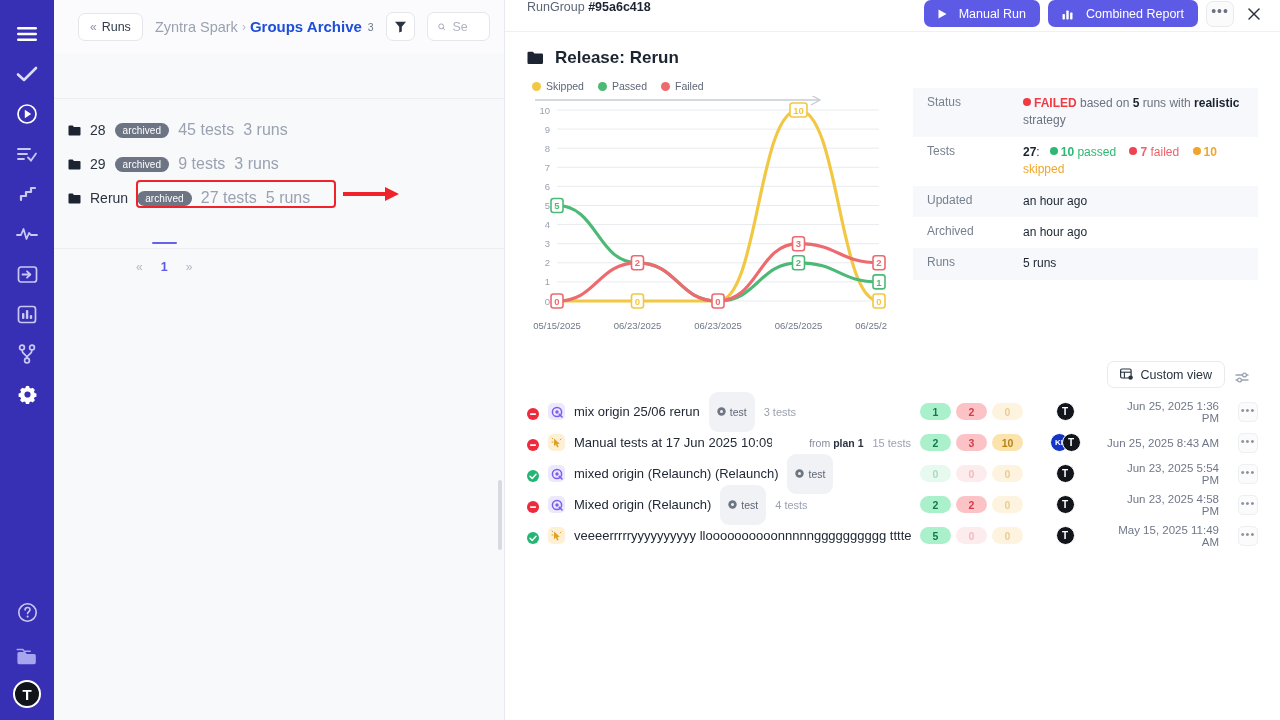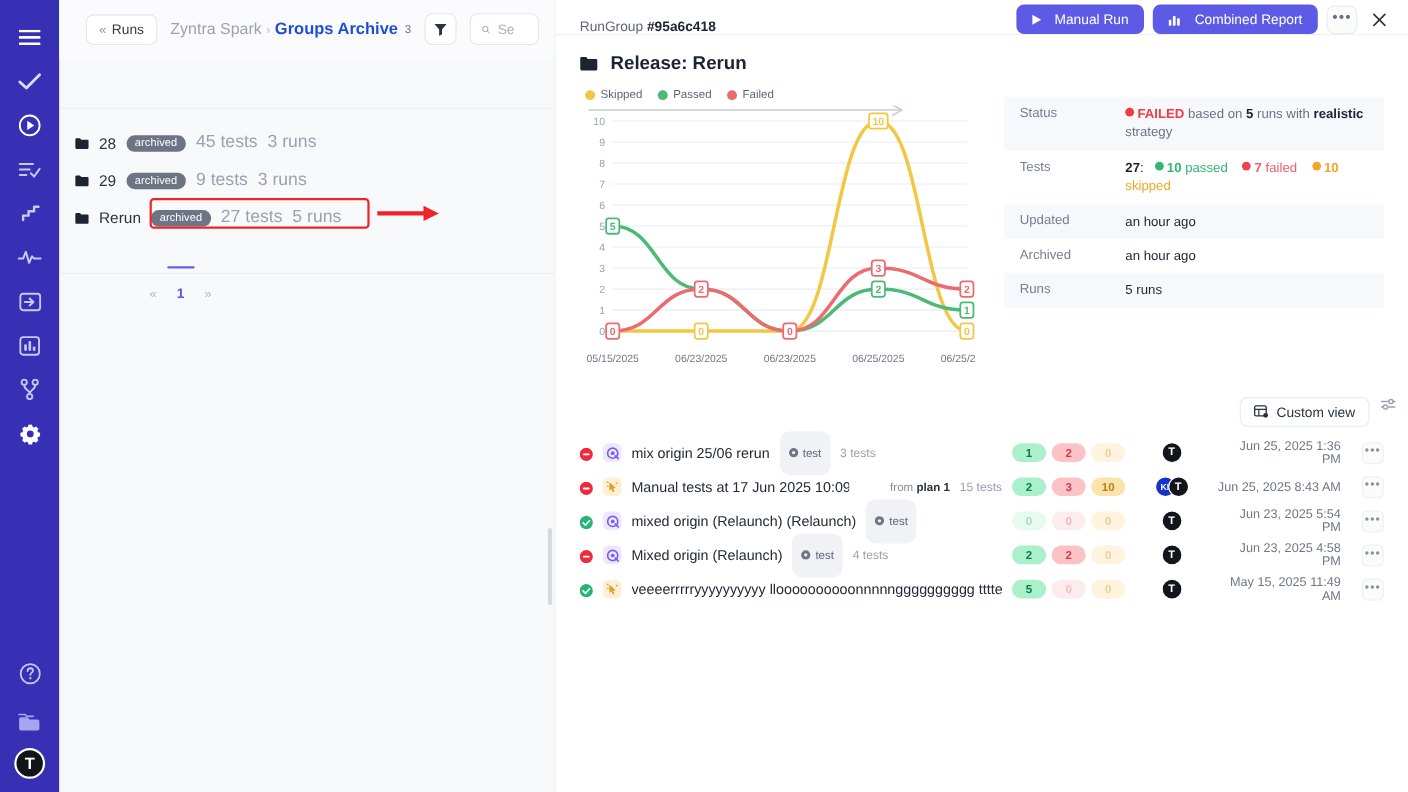--- a/index.html
+++ b/index.html
@@ -98,21 +98,21 @@
   .lp-scroll {
     position: absolute; right: 2px; top: 480px; width: 4px; height: 70px;
     background: #d7dae1; border-radius: 3px;
   }
 
   
   .right-panel {
     position: absolute; left: 505px; top: 0; width: 775px; height: 720px; background: #fff;
   }
   .rp-header {
-    height: 32px; display: flex; align-items: flex-end; padding: 0 14px 0 22px;
+    height: 32px; display: flex; align-items: flex-start; padding: 0 14px 0 22px;
     border-bottom: 1px solid #eef0f3;
   }
   .rg-title { font-size: 12.5px; color: #5e6676; }
   .rg-title b { color: #1b2430; font-weight: 700; }
   .rp-actions { margin-left: auto; display: flex; align-items: center; gap: 8px; }
   .btn-primary {
     display: flex; align-items: center; gap: 12px; height: 27px; padding: 0 14px;
     background: #5d5ae6; color: #fff; border-radius: 7px; font-size: 12.5px;
     cursor: pointer; white-space: nowrap;
   }
@@ -150,21 +150,21 @@
   .info-v { font-size: 12px; color: #1b2430; padding: 7px 10px 7px 0; line-height: 1.45; }
   .info-v b { font-weight: 700; }
   .c-failed { color: #ef3b41; font-weight: 700; }
   .c-grey { color: #6b7280; font-weight: 400; }
   .c-pass { color: #2eb872; }
   .c-fail { color: #f1606a; }
   .c-skip { color: #f0a62b; }
   .sdot { display: inline-block; width: 8px; height: 8px; border-radius: 50%; vertical-align: 1px; margin-right: 3px; }
 
   
-  .cv-bar { display: flex; justify-content: flex-end; align-items: flex-start; gap: 10px; padding: 22px 10px 0 0; }
+  .cv-bar { display: flex; justify-content: flex-end; align-items: flex-end; gap: 10px; padding: 22px 30px 0 0; }
   .cv-btn {
     display: flex; align-items: center; gap: 7px; height: 27px; padding: 0 12px;
     border: 1px solid #e8eaee; border-radius: 7px; background: #fff;
     font-size: 12.5px; color: #2a3340; cursor: pointer;
   }
 
   
   .runs { padding: 8px 22px 0 22px; }
   .run-row {
     display: flex; align-items: center; height: 31px; gap: 9px; cursor: pointer;

